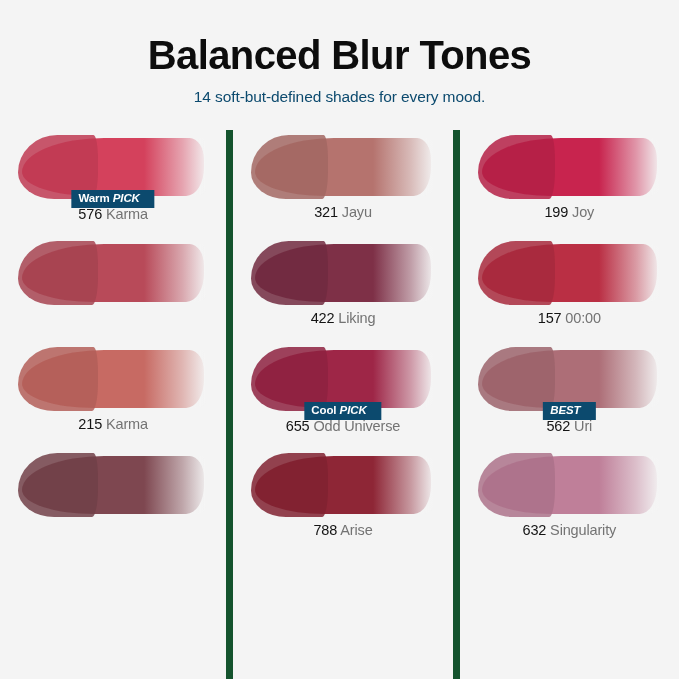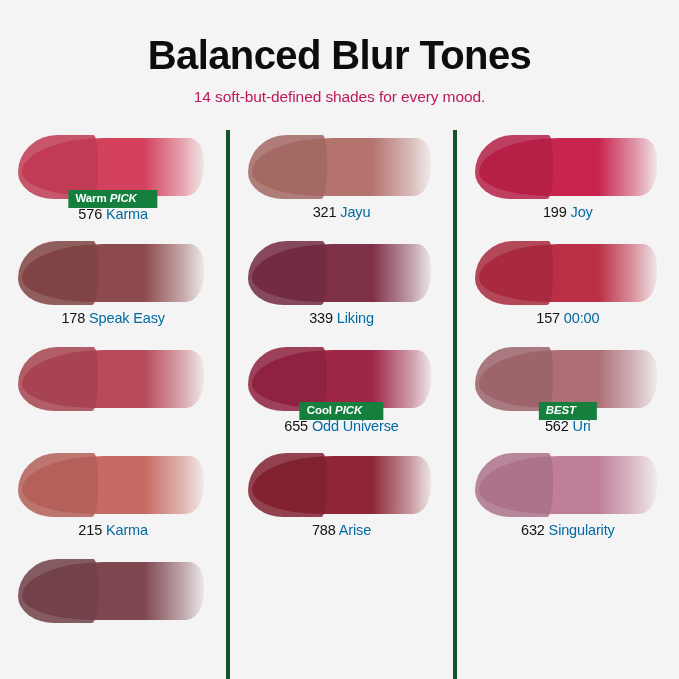--- a/index.html
+++ b/index.html
@@ -29,41 +29,41 @@
   .title {
     font-size: 40px;
     font-weight: bold;
     letter-spacing: -0.6px;
     color: #0d0d0d;
     line-height: 1.05;
     margin: 0;
   }
   .subtitle {
     font-size: 15.5px;
-    color: #be185d;
+    color: #0c4a6e;
     margin-top: 12px;
     letter-spacing: -0.1px;
   }
 
   
   .columns {
     position: absolute;
     top: 130px;
     left: 0;
     width: 679px;
     height: 549px;
     display: flex;
   }
   .column {
     width: 226.33px;
     position: relative;
     box-sizing: border-box;
   }
   .column + .column {
-    border-left: 4px solid #14532d;
+    border-left: 7px solid #14532d;
   }
 
   .swatch-item {
     position: relative;
     height: 106px;
     box-sizing: border-box;
   }
 
   
   .stroke-wrap {
@@ -112,34 +112,34 @@
     color: #4a4a4a;
     letter-spacing: -0.15px;
     margin-top: 4px;
     white-space: nowrap;
   }
   .label .code {
     font-weight: normal;
     color: #141414;
   }
   .label .name {
-    color: #0369a1;
+    color: #737373;
   }
 
   
   .badge {
     position: absolute;
     left: 50%;
     transform: translateX(-50%);
     top: 60px;
-    background: #15803d;
+    background: #0c4a6e;
     color: #ffffff;
     font-size: 11.5px;
     font-weight: bold;
-    padding: 2px 21px 3px 7px;
+    padding: 2px 15px 3px 7px;
     letter-spacing: -0.1px;
     line-height: 1.15;
     white-space: nowrap;
     z-index: 5;
   }
   .badge .badge-em {
     font-style: italic;
     font-weight: bold;
   }
   .has-badge .label {
@@ -160,26 +160,20 @@
       <div class="column">
         <div class="swatch-item has-badge">
           <div class="stroke-wrap">
             <div class="stroke" style="background: rgb(212, 65, 92);"></div>
           </div>
           <div class="badge"><span>Warm</span> <span class="badge-em">PICK</span></div>
           <div class="label"><span class="code">576</span> <span class="name">Karma</span></div>
         </div>
         <div class="swatch-item">
           <div class="stroke-wrap">
-            <div class="stroke" style="background: rgb(141, 74, 76);"></div>
-          </div>
-          <div class="label"><span class="code">178</span> <span class="name">Speak Easy</span></div>
-        </div>
-        <div class="swatch-item">
-          <div class="stroke-wrap">
             <div class="stroke" style="background: rgb(184, 74, 89);"></div>
           </div>
         </div>
         <div class="swatch-item">
           <div class="stroke-wrap">
             <div class="stroke" style="background: rgb(199, 106, 99);"></div>
           </div>
           <div class="label"><span class="code">215</span> <span class="name">Karma</span></div>
         </div>
         <div class="swatch-item">
@@ -192,21 +186,21 @@
         <div class="swatch-item">
           <div class="stroke-wrap">
             <div class="stroke" style="background: rgb(181, 115, 110);"></div>
           </div>
           <div class="label"><span class="code">321</span> <span class="name">Jayu</span></div>
         </div>
         <div class="swatch-item">
           <div class="stroke-wrap">
             <div class="stroke" style="background: rgb(126, 48, 71);"></div>
           </div>
-          <div class="label"><span class="code">339</span> <span class="name">Liking</span></div>
+          <div class="label"><span class="code">422</span> <span class="name">Liking</span></div>
         </div>
         <div class="swatch-item has-badge">
           <div class="stroke-wrap">
             <div class="stroke" style="background: rgb(158, 38, 71);"></div>
           </div>
           <div class="badge"><span>Cool</span> <span class="badge-em">PICK</span></div>
           <div class="label"><span class="code">655</span> <span class="name">Odd Universe</span></div>
         </div>
         <div class="swatch-item">
           <div class="stroke-wrap">

